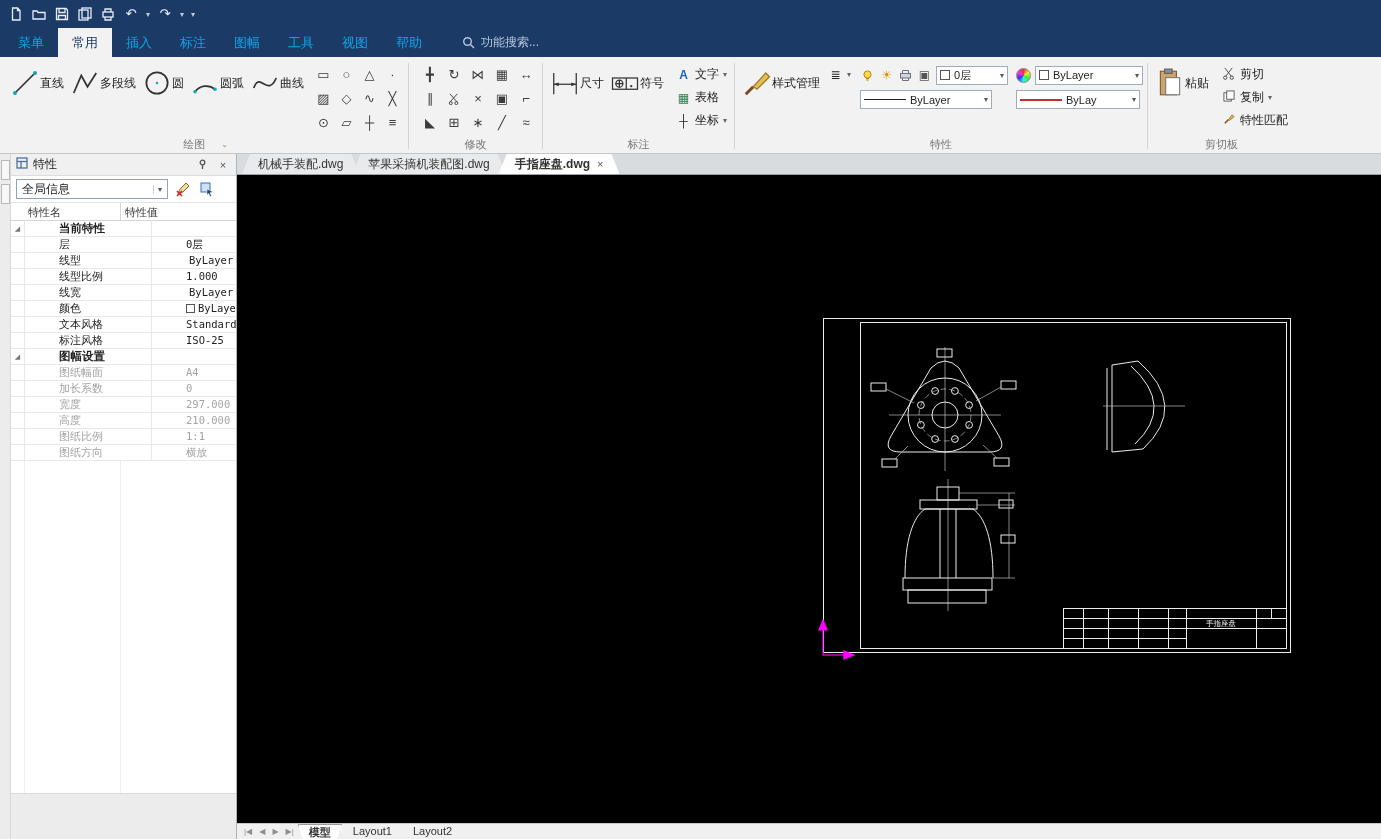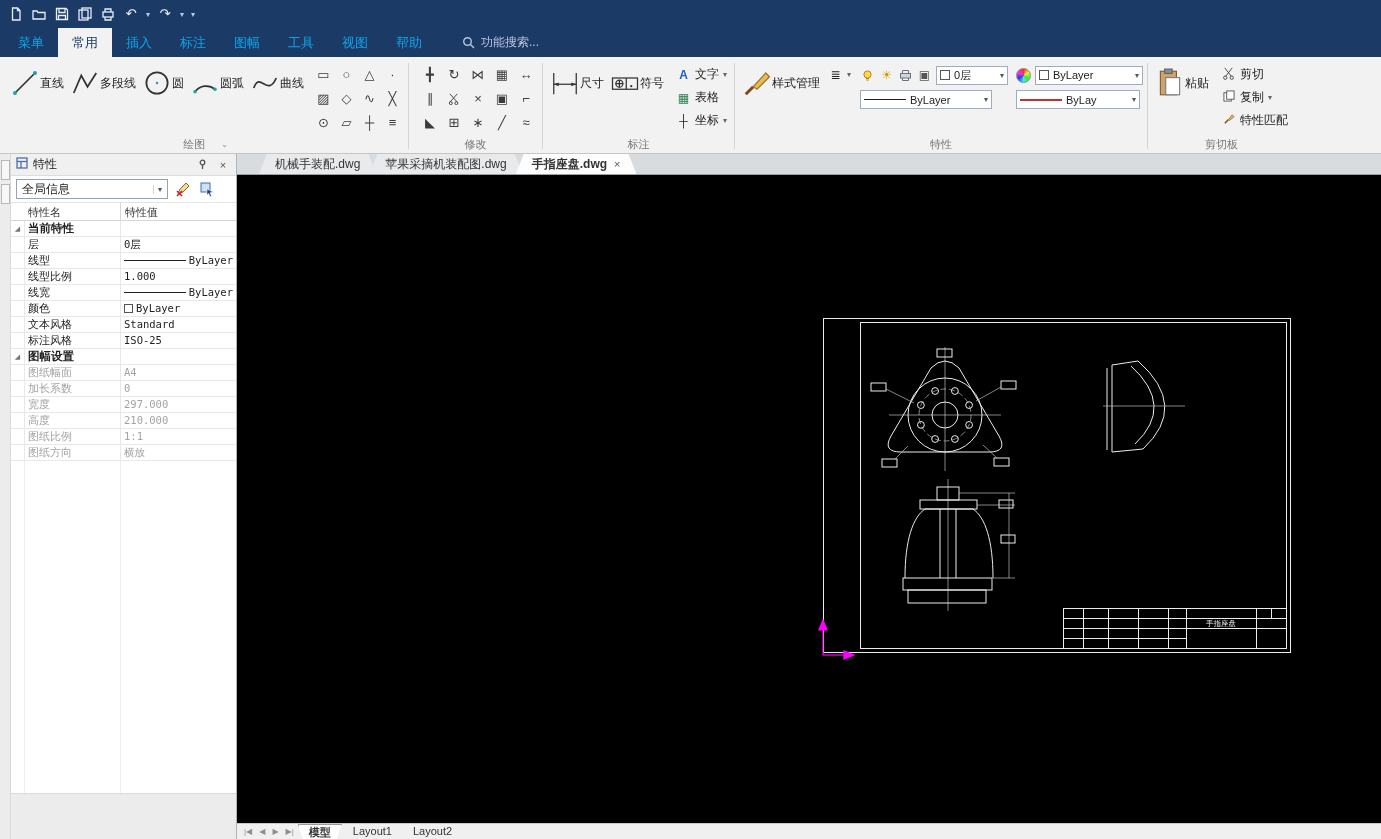--- a/index.html
+++ b/index.html
@@ -73,36 +73,36 @@
   .panel-toolbar { height:27px; display:flex; align-items:center; gap:4px; padding:0 5px; border-bottom:1px solid #e4e4e4; }
   .gselect { width:152px; height:20px; border:1px solid #8fa3c0; background:#fff; display:flex; align-items:center; padding:0 5px; font-size:12px; color:#222; }
   .gselect .carrow { margin-left:auto; font-size:8px; color:#555; border-left:1px solid #c9d4e4; padding-left:4px; }
   .tbtn { width:21px; height:21px; border:1px solid transparent; display:flex; align-items:center; justify-content:center; position:relative; }
   .tbtn svg { width:15px; height:15px; }
 
   .ptable { flex:1; display:flex; flex-direction:column; font-size:11px; color:#222; overflow:hidden; }
   .phead { display:flex; height:18px; line-height:18px; border-bottom:1px solid #d6d6d6; color:#333; }
   .phead .hc1 { width:110px; padding-left:17px; border-right:1px solid #d6d6d6; }
   .phead .hc2 { flex:1; padding-left:4px; }
-  .prw { display:flex; height:16px; line-height:15px; border-bottom:1px solid #e8e8e8; }
+  .prw { display:flex; height:16px; line-height:15px; border-bottom:1px solid #e8e8e8;gap:31px; }
   .gut { width:14px; border-right:1px solid #e8e8e8; text-align:center; font-size:7px; color:#777; }
   .pnm { width:96px; padding-left:3px; border-right:1px solid #e8e8e8; white-space:nowrap; overflow:hidden; }
   .pvl { flex:1; padding:0 3px; display:flex; align-items:center; gap:3px; white-space:nowrap; overflow:hidden; font-family:"DejaVu Sans Mono","Liberation Mono",monospace; font-size:10.5px; }
   .prw.group .pnm { font-weight:bold; font-size:11.5px; }
   .prw.dis .pnm, .prw.dis .pvl { color:#a3a3a3; }
   .vline { flex:1; height:0; border-top:1px solid #222; }
   .csw { width:9px; height:9px; border:1px solid #555; background:#fff; flex:0 0 auto; }
   .pfill { flex:1; display:flex; }
   .pfill .f1 { width:14px; border-right:1px solid #eee; }
   .pfill .f2 { width:96px; border-right:1px solid #eee; }
   .panel-bottom { height:46px; background:#ececec; border-top:1px solid #d9d9d9; }
 
   
   .right { flex:1; display:flex; flex-direction:column; min-width:0; }
-  .doctabs { height:21px; background:#d9dcdf; display:flex; align-items:flex-end; padding-left:22px; border-bottom:1px solid #9aa0a6; }
+  .doctabs { height:21px; background:#d9dcdf; display:flex; align-items:flex-end; padding-left:5px; border-bottom:1px solid #9aa0a6; }
   .dtab { height:20px; padding:0 16px; display:flex; align-items:center; gap:7px; font-size:12px; color:#333; background:#e9eaec; clip-path:polygon(8px 0,calc(100% - 8px) 0,100% 100%,0 100%); margin-right:-7px; }
   .dtab.active { background:#fdfdfd; font-weight:bold; z-index:2; position:relative; }
   .dtab .x { font-weight:normal; color:#555; font-size:11px; }
 
   .canvas { flex:1; background:#000; position:relative; min-height:0; }
   .canvas svg { position:absolute; inset:0; width:100%; height:100%; }
   .cad { stroke:#ececec; fill:none; stroke-width:1; }
   .cadthin { stroke:#bdbdbd; fill:none; stroke-width:0.7; }
 
   .layoutbar { height:16px; background:#f0f0f0; border-top:1px solid #c8c8c8; display:flex; align-items:center; font-size:11px; color:#333; padding-left:4px; gap:1px; }

